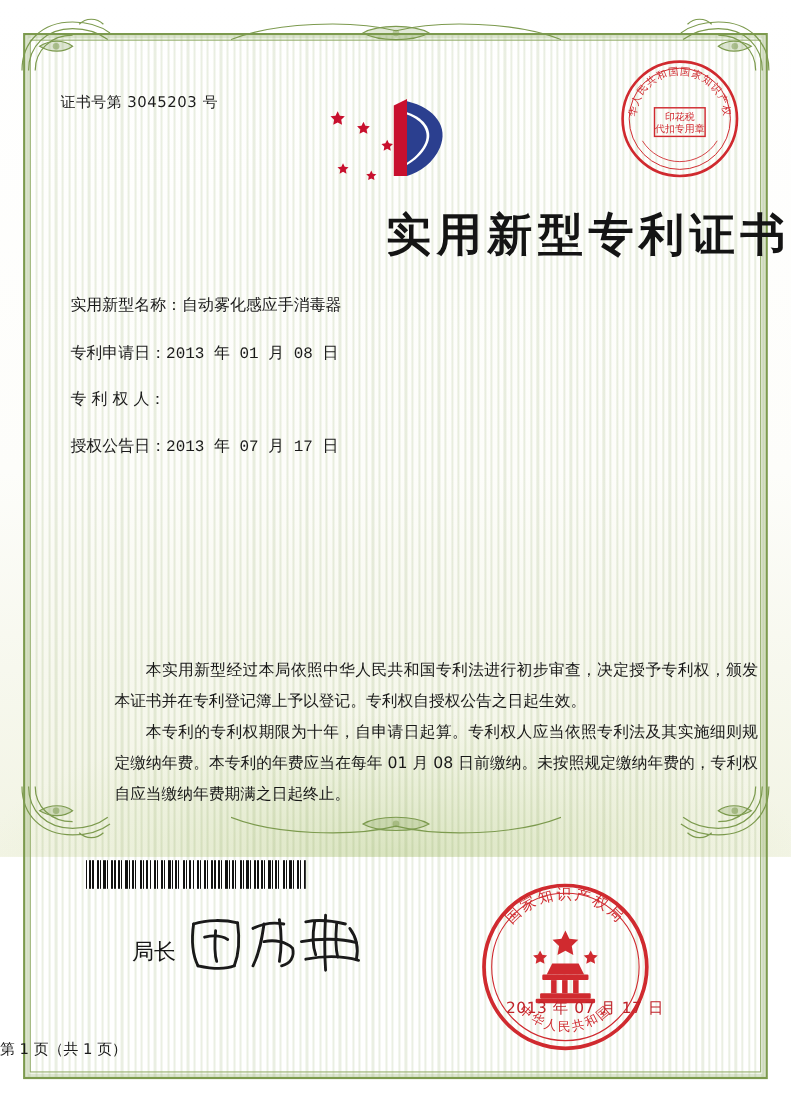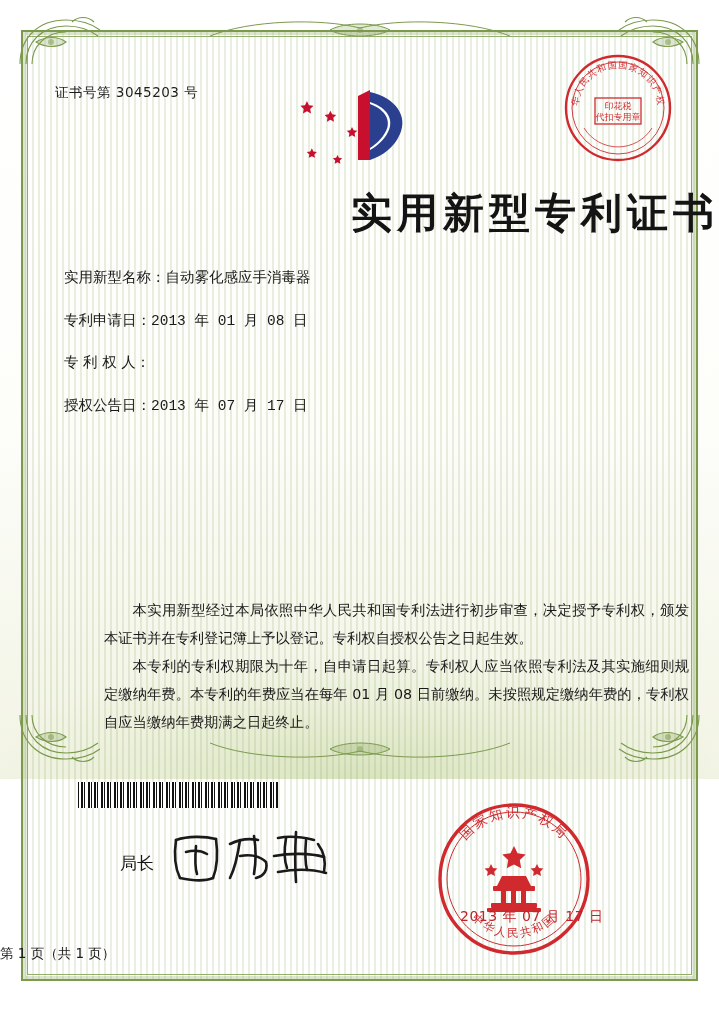--- a/index.html
+++ b/index.html
@@ -155,21 +155,21 @@
       #111 0 1px, #fff 1px 3px,
       #111 3px 5px, #fff 5px 6px,
       #111 6px 7px, #fff 7px 10px,
       #111 10px 12px, #fff 12px 13px);
   }
 
   
   .sig-label {
     position: absolute;
     left: 120px; top: 852px;
-    font-size: 17px;
+    font-size: 20px;
     color: #161616;
   }
   .signature {
     position: absolute;
     left: 168px; top: 826px;
     width: 175px; height: 62px;
   }
 
   
   .seal-bottom {

